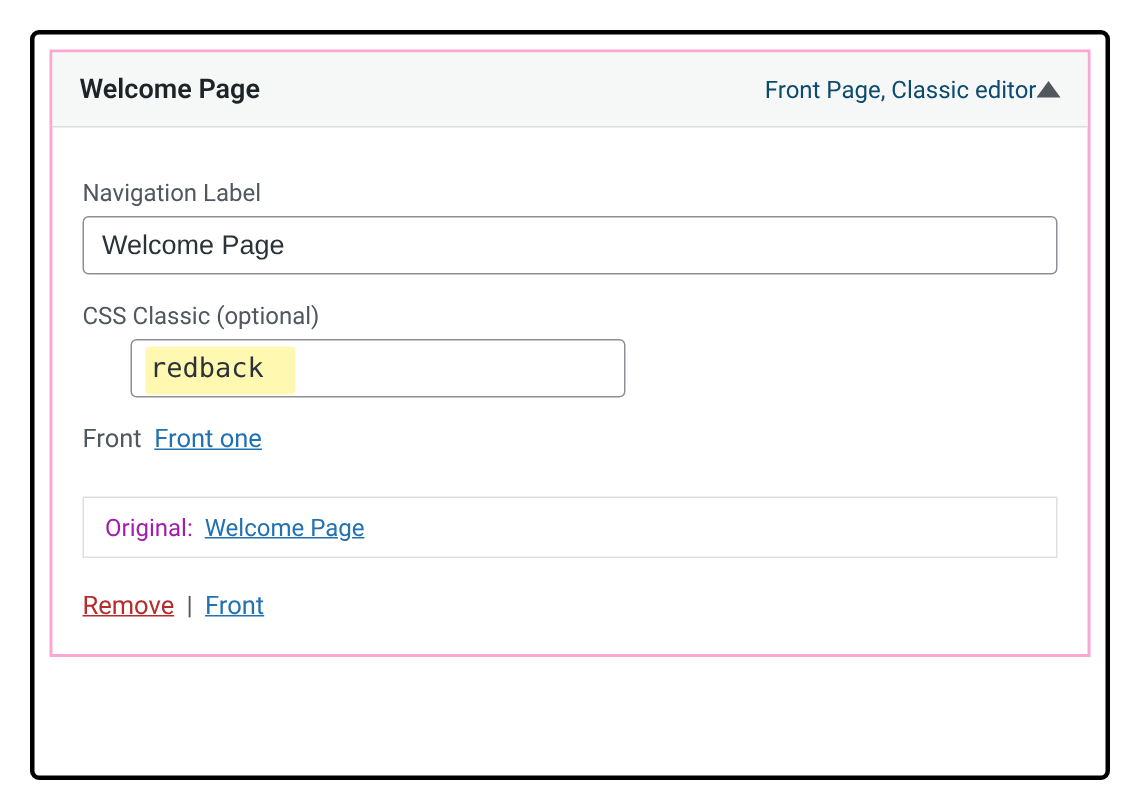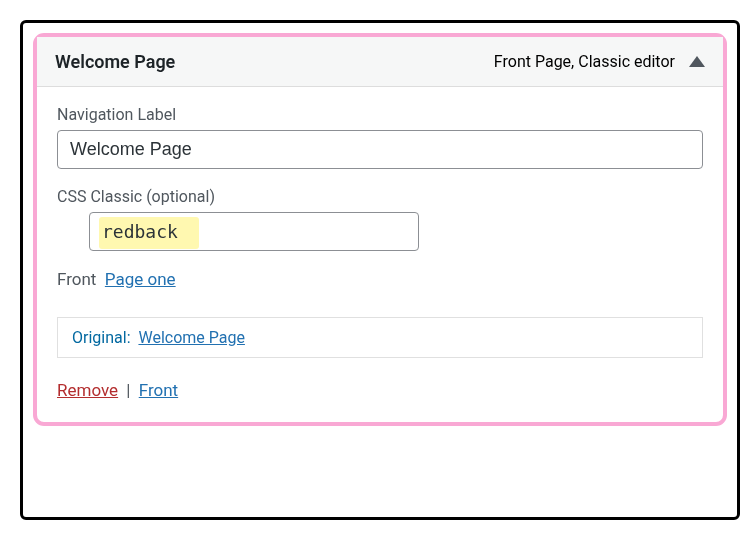--- a/index.html
+++ b/index.html
@@ -9,60 +9,60 @@
     padding: 20px;
   }
   .outer-border {
     border: 3px solid #000;
     border-radius: 6px;
     padding: 10px;
     width: 720px;
     height: 500px;
   }
   .menu-item {
-    border: 4px solid #f9a8d4;
-    border-radius: 11px;
+    border: 2px solid #f9a8d4;
+    border-radius: 0;
     background: #fff;
   }
   .menu-item-header {
     display: flex;
     justify-content: space-between;
     align-items: center;
     padding: 14px 18px;
     background: #f6f7f7;
     border-bottom: 1px solid #ddd;
     cursor: pointer;
   }
   .menu-item-title {
     font-size: 18px;
     font-weight: 600;
     color: #1d2327;
   }
   .menu-item-meta {
     display: flex;
     align-items: center;
-    gap: 14px;
-    color: #000000;
+    color: #0c4a6e;
     font-size: 16px;
   }
   .chevron {
     width: 0;
     height: 0;
     border-left: 8px solid transparent;
     border-right: 8px solid transparent;
     border-bottom: 11px solid #50575e;
   }
   .menu-item-body {
     padding: 18px 20px 22px 20px;
   }
   .field-label {
     font-size: 16px;
     color: #50575e;
     margin-bottom: 6px;
     display: block;
+    margin-top: 16px;
   }
   .field-input {
     width: 100%;
     border: 1px solid #8c8f94;
     border-radius: 4px;
     padding: 8px 12px;
     font-size: 18px;
     color: #2c3338;
     background: #fff;
   }
@@ -102,21 +102,21 @@
     text-decoration: underline;
     cursor: pointer;
   }
   .original-box {
     border: 1px solid #e0e0e0;
     padding: 10px 14px;
     margin-top: 28px;
     font-size: 16px;
   }
   .original-label {
-    color: #0369a1;
+    color: #a21caf;
     margin-top: 20px;
   }
   .actions {
     margin-top: 22px;
     font-size: 17px;
   }
   .remove-link {
     color: #b32d2e;
     text-decoration: underline;
     cursor: pointer;
@@ -149,21 +149,21 @@
       <div class="section-gap">
         <label class="field-label">CSS Classic (optional)</label>
         <div class="highlight-wrap">
           <div class="highlight-box"></div>
           <input type="text" class="field-input narrow" value="redback" style="">
         </div>
       </div>
 
       <div class="move-row">
         <span>Front</span>&nbsp;
-        <a class="link">Page one</a>
+        <a class="link">Front one</a>
       </div>
 
       <div class="original-box">
         <span class="original-label">Original:</span>&nbsp;
         <a class="link">Welcome Page</a>
       </div>
 
       <div class="actions">
         <a class="remove-link">Remove</a>
         <span class="sep">|</span>

